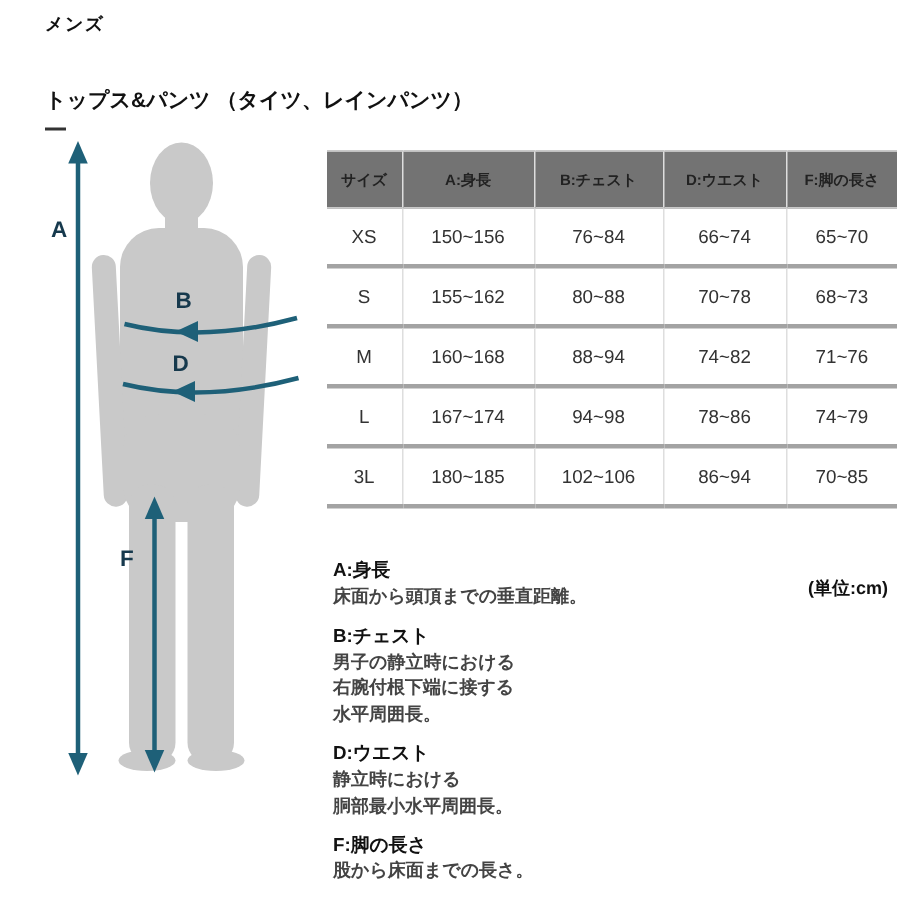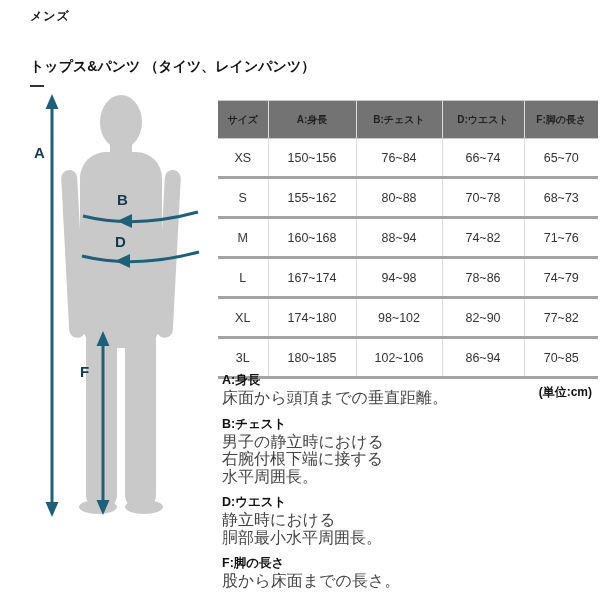--- a/index.html
+++ b/index.html
@@ -38,21 +38,21 @@
     position:absolute;right:8px;top:384px;
     font-size:12px;font-weight:bold;color:#111;
   }
   .legend{
     position:absolute;left:222px;top:372px;width:280px;margin:0;
   }
   .legend .term{
     font-weight:bold;color:#111;font-size:12.5px;line-height:17px;margin-top:9px;
   }
   .legend .term:first-child{margin-top:0;}
-  .legend .desc-line{font-size:16px;color:#444;line-height:17.5px;}
+  .legend .desc-line{font-size:12px;color:#444;line-height:17.5px;font-weight:bold;}
 </style>
 </head>
 <body>
 
 <div>
 
   <h1 class="page-title">メンズ</h1>
 
   <h2 class="section-title">トップス&amp;パンツ （タイツ、レインパンツ）</h2>
   <div class="section-dash"></div>
@@ -142,27 +142,20 @@
         <td>71~76</td>
       </tr>
       <tr>
         <td>L</td>
         <td>167~174</td>
         <td>94~98</td>
         <td>78~86</td>
         <td>74~79</td>
       </tr>
       <tr>
-        <td>XL</td>
-        <td>174~180</td>
-        <td>98~102</td>
-        <td>82~90</td>
-        <td>77~82</td>
-      </tr>
-      <tr>
         <td>3L</td>
         <td>180~185</td>
         <td>102~106</td>
         <td>86~94</td>
         <td>70~85</td>
       </tr>
     </tbody>
   </table>
 
   <div class="unit-note">(単位:cm)</div>

